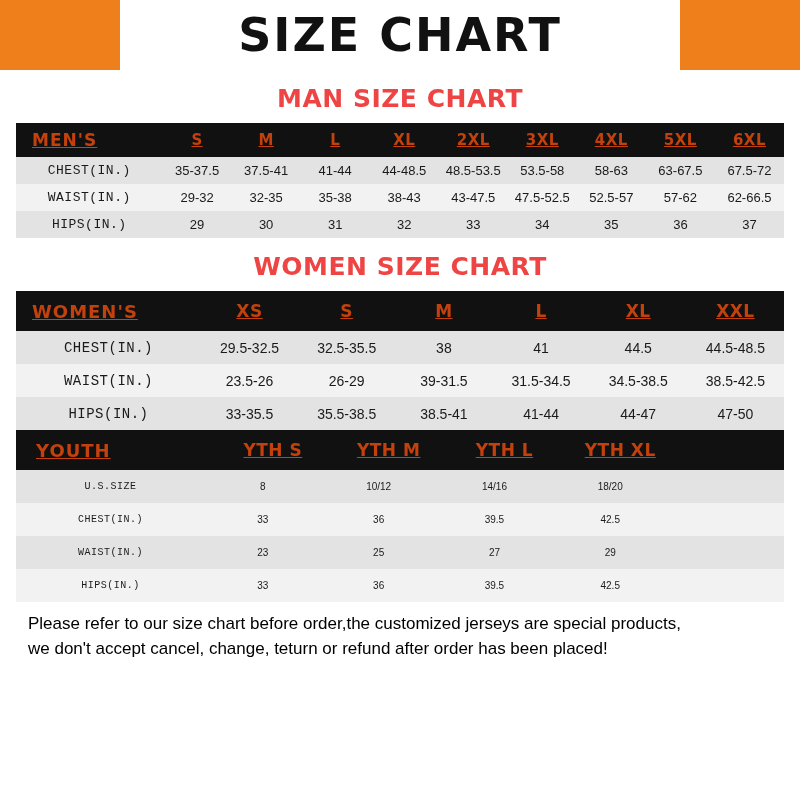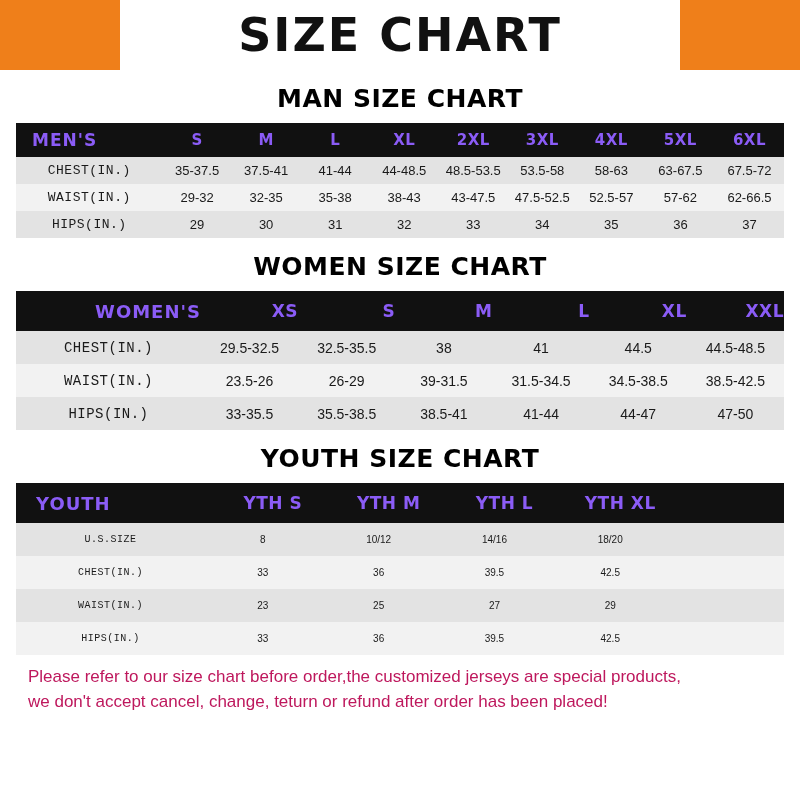--- a/index.html
+++ b/index.html
@@ -57,21 +57,21 @@
     padding: 0 16px;
     box-sizing: border-box;
     display: flex;
     flex-direction: column;
   }
   .section-title {
     text-align: center;
     font-family: "DejaVu Sans", sans-serif;
     font-weight: bold;
     font-size: 25px;
-    color: #000000;
+    color: #ef4444;
     letter-spacing: 0.5px;
     margin: 14px 0 10px 0;
   }
   table.size-table {
     width: 100%;
     border-collapse: collapse;
     table-layout: fixed;
   }
   table.size-table th,
   table.size-table td {
@@ -80,52 +80,53 @@
     color: #1a1a1a;
     padding: 0;
     height: 27px;
     vertical-align: middle;
     font-family: "Liberation Sans", sans-serif;
   }
   table.size-table thead tr {
     background: #111111;
   }
   table.size-table thead th {
-    color: #8b5cf6;
+    color: #c2410c;
     font-weight: bold;
     font-size: 15px;
     height: 34px;
     letter-spacing: 0.5px;
     font-family: "DejaVu Sans", sans-serif;
+    text-decoration: underline;
   }
   table.size-table thead th.row-label {
     text-align: left;
     padding-left: 16px;
     font-size: 17px;
     letter-spacing: 1px;
   }
   table.size-table tbody tr.odd { background: #e3e3e3; }
   table.size-table tbody tr.even { background: #f2f2f2; }
   table.size-table tbody td.row-label {
     font-weight: normal;
     letter-spacing: 0.5px;
     font-size: 13px;
     font-family: Liberation Mono, monospace;
   }
   
-  #women-table thead th { height: 40px; font-size: 17px; text-align: right; }
+  #women-table thead th { height: 40px; font-size: 17px; }
   #women-table thead th.row-label { font-size: 18px; }
   #women-table td { height: 33px; font-size: 14px; }
   #youth-table thead th { height: 40px; font-size: 17px; padding-left: 20px; }
   #youth-table thead th.row-label { font-size: 18px; }
   #youth-table td { height: 33px; font-size: 10px; margin-left: 20px; }
   .notice {
     margin-top: auto;
     padding: 10px 12px 12px 12px;
-    color: #be185d;
+    color: #000000;
     font-size: 17px;
     line-height: 1.45;
     font-family: "Liberation Sans", sans-serif;
   }
   .notice div { white-space: nowrap; }
 </style>
 </head>
 <body>
 
 <div class="page">
@@ -231,21 +232,20 @@
           <td>33-35.5</td>
           <td>35.5-38.5</td>
           <td>38.5-41</td>
           <td>41-44</td>
           <td>44-47</td>
           <td>47-50</td>
         </tr>
       </tbody>
     </table>
 
-    <div class="section-title">YOUTH SIZE CHART</div>
     <table class="size-table" id="youth-table">
       <thead>
         <tr>
           <th class="row-label" style="width:22%">YOUTH</th>
           <th>YTH S</th>
           <th>YTH M</th>
           <th>YTH L</th>
           <th>YTH XL</th>
           <th></th>
         </tr>

